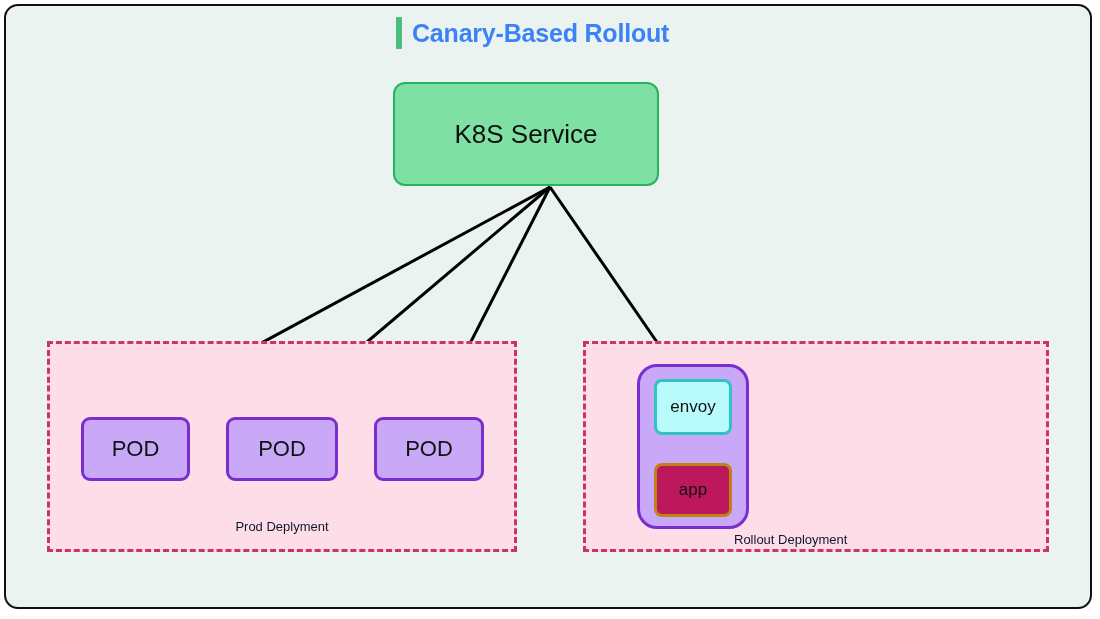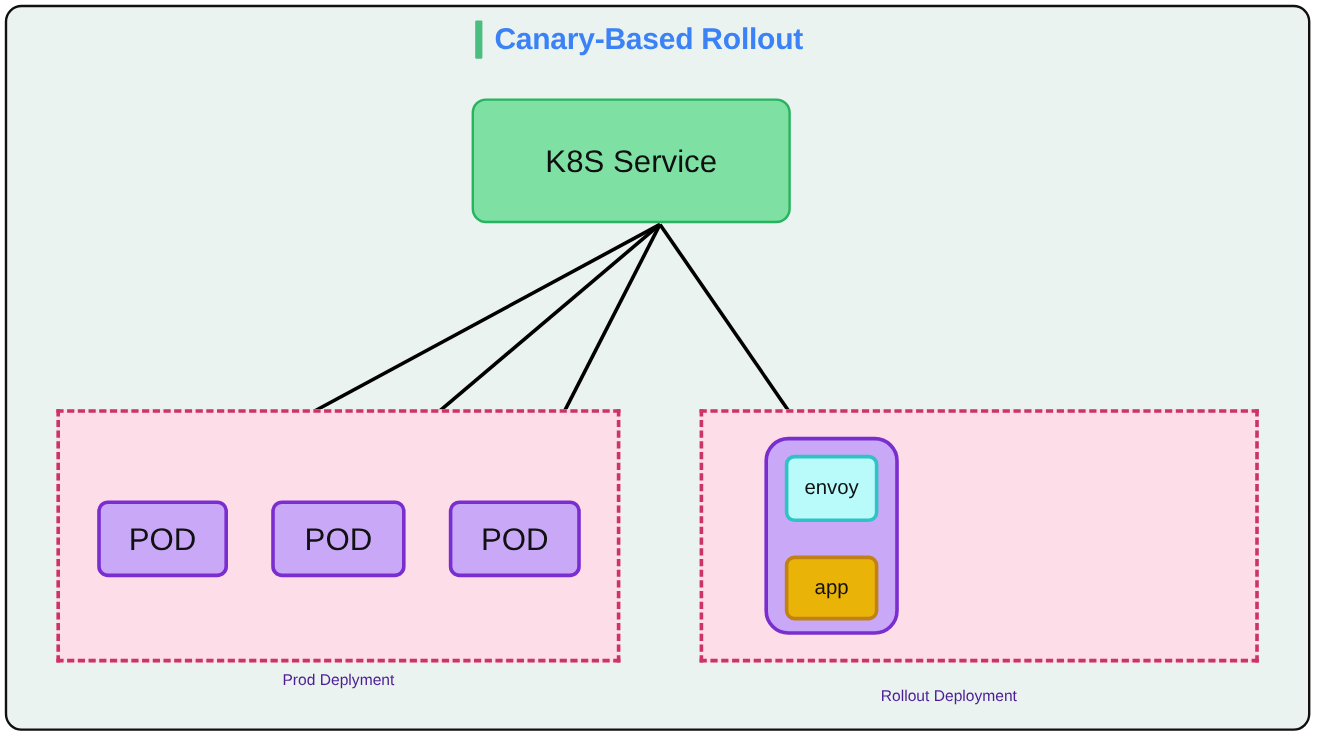--- a/index.html
+++ b/index.html
@@ -97,23 +97,22 @@
   }
   #canary-deployment {
     left: 583px;
     top: 341px;
     width: 466px;
     height: 211px;
   }
   .deployment-label {
     position: absolute;
     font-size: 13px;
-    color: #4c1d95;
+    color: #0f172a;
     white-space: nowrap;
-    margin-top: 40px;
   }
   #prod-deployment-label {
     left: 0;
     right: 0;
     top: 175px;
     text-align: center;
   }
   #canary-deployment-label {
     left: 148px;
     top: 188px;
@@ -124,21 +123,21 @@
     position: absolute;
     box-sizing: border-box;
     background: #c9a9f7;
     border: 3px solid #7a2ed0;
     border-radius: 9px;
     display: flex;
     align-items: center;
     justify-content: center;
   }
   .pod-label {
-    font-size: 26px;
+    font-size: 22px;
     color: #111111;
   }
   #pod-1 { left: 81px;  top: 417px; width: 109px; height: 64px; }
   #pod-2 { left: 226px; top: 417px; width: 112px; height: 64px; }
   #pod-3 { left: 374px; top: 417px; width: 110px; height: 64px; }
 
   
   #canary-pod {
     position: absolute;
     left: 613px;
@@ -167,21 +166,21 @@
     width: 78px;
     height: 56px;
     background: #b9fbfb;
     border: 3px solid #2ec4c4;
   }
   #app-container {
     left: 14px;
     top: 96px;
     width: 78px;
     height: 54px;
-    background: #eab308;
+    background: #be185d;
     border: 3px solid #c08214;
   }
 </style>
 </head>
 <body>
 
 <div id="canvas">
   <div class="board"></div>
 
   <div class="title-wrap">

